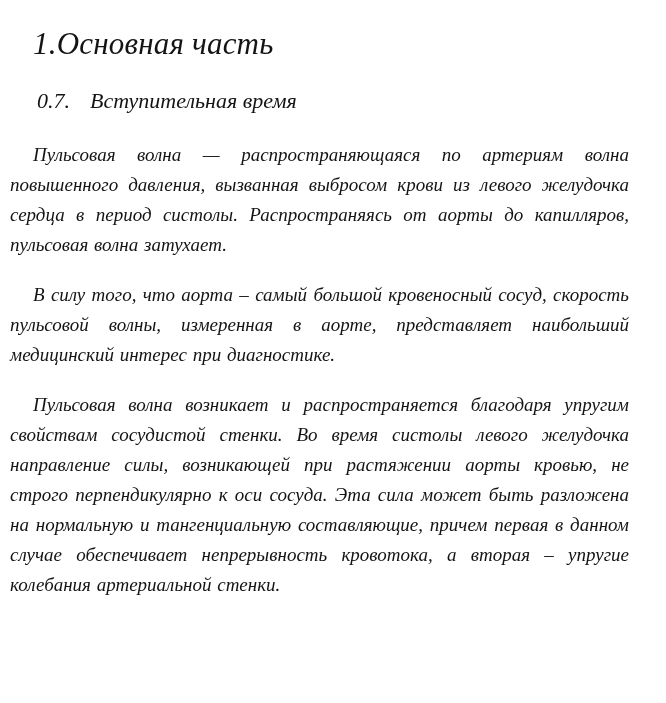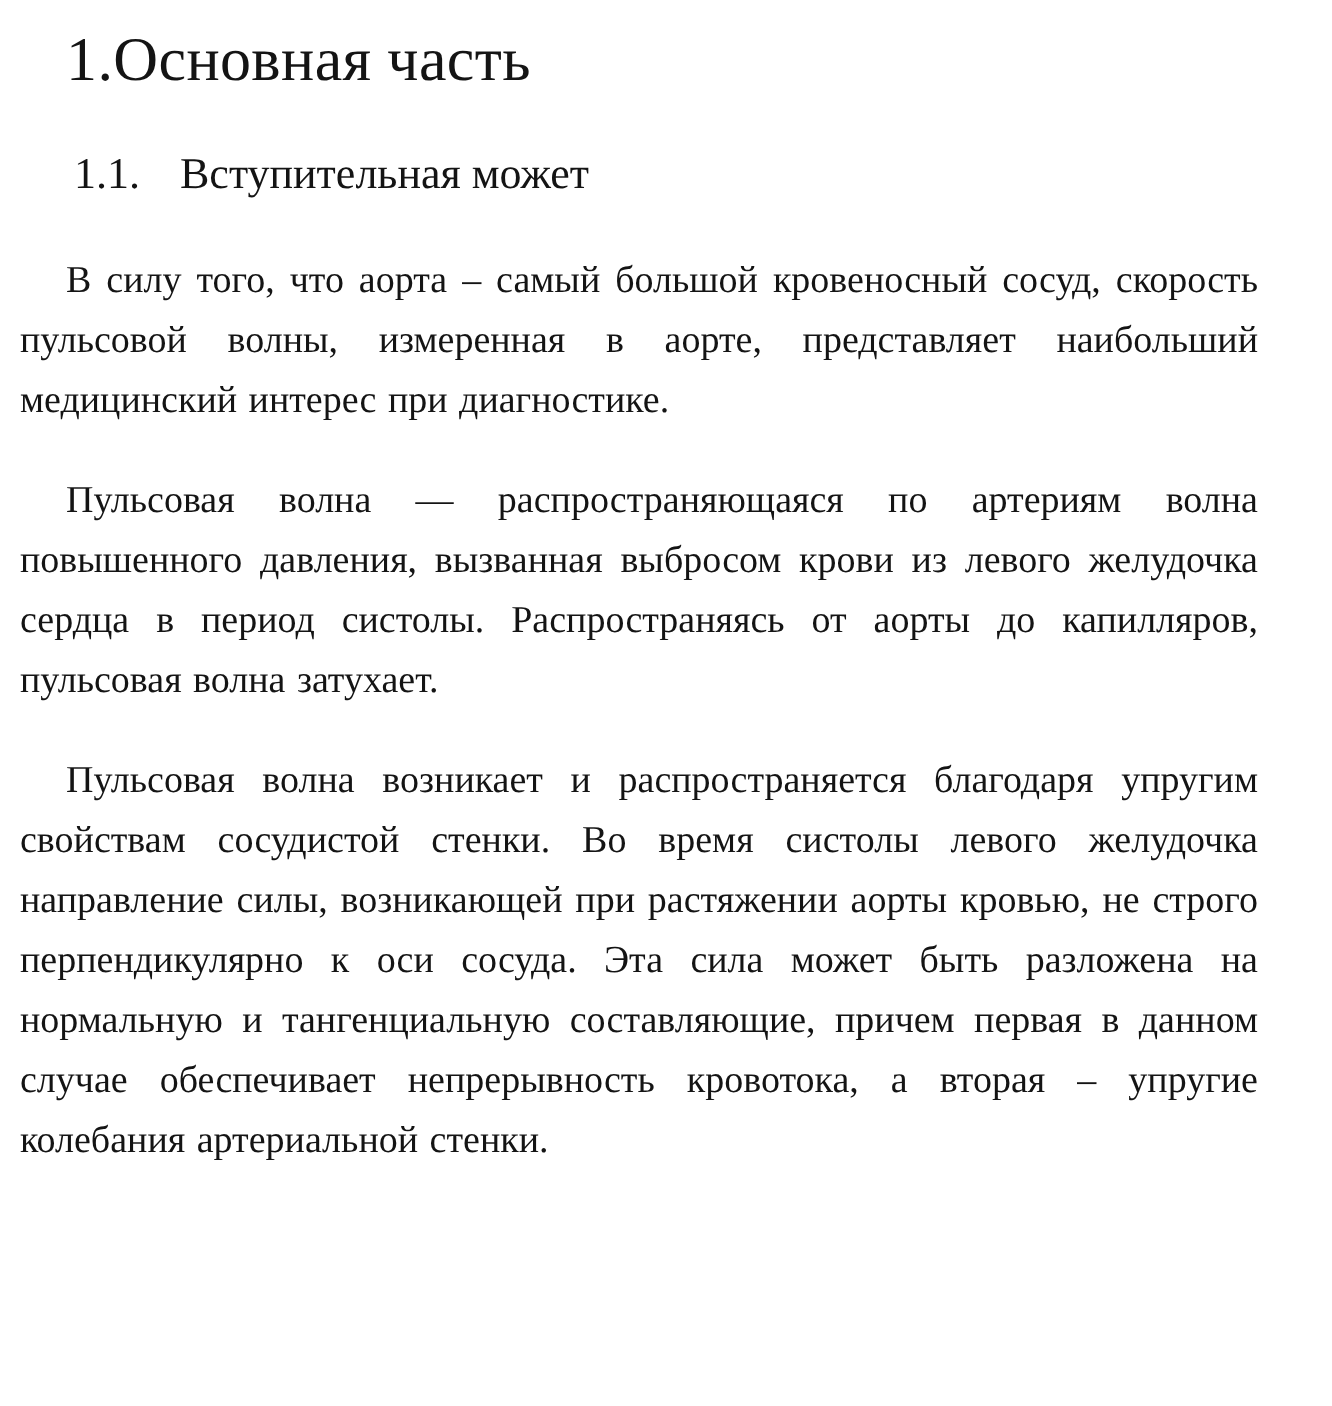--- a/index.html
+++ b/index.html
@@ -11,22 +11,23 @@
     width: 666px;
     height: 703px;
     overflow: hidden;
     font-family: "Liberation Serif", "DejaVu Serif", serif;
     color: #141414;
   }
   .page {
     box-sizing: border-box;
     width: 666px;
     height: 608px;
-    padding: 6px 37px 0 10px;
+    padding: 20px 37px 0 10px;
     background: #ffffff;
+    font-style: italic;
   }
   .section-heading {
     font-size: 31px;
     font-weight: normal;
     line-height: 40px;
     margin: 4px 0 0 23px;
     letter-spacing: 0.2px;
     white-space: nowrap;
   }
   .subsection-heading {
@@ -53,22 +54,22 @@
   }
 </style>
 </head>
 <body>
 
 <div class="page">
 
   <h1 class="section-heading">1.Основная часть</h1>
 
   <h2 class="subsection-heading">
-    <span class="num">1.1.</span><span>Вступительная может</span>
+    <span class="num">0.7.</span><span>Вступительная время</span>
   </h2>
 
   <div class="body-text">
+    <p>Пульсовая волна — распространяющаяся по артериям волна повышенного давления, вызванная выбросом крови из левого желудочка сердца в период систолы. Распространяясь от аорты до капилляров, пульсовая волна затухает.</p>
     <p>В силу того, что аорта – самый большой кровеносный сосуд, скорость пульсовой волны, измеренная в аорте, представляет наибольший медицинский интерес при диагностике.</p>
-    <p>Пульсовая волна — распространяющаяся по артериям волна повышенного давления, вызванная выбросом крови из левого желудочка сердца в период систолы. Распространяясь от аорты до капилляров, пульсовая волна затухает.</p>
     <p>Пульсовая волна возникает и распространяется благодаря упругим свойствам сосудистой стенки. Во время систолы левого желудочка направление силы, возникающей при растяжении аорты кровью, не строго перпендикулярно к оси сосуда. Эта сила может быть разложена на нормальную и тангенциальную составляющие, причем первая в данном случае обеспечивает непрерывность кровотока, а вторая – упругие колебания артериальной стенки.</p>
   </div>
 
 </div>
 
 </body></html>

